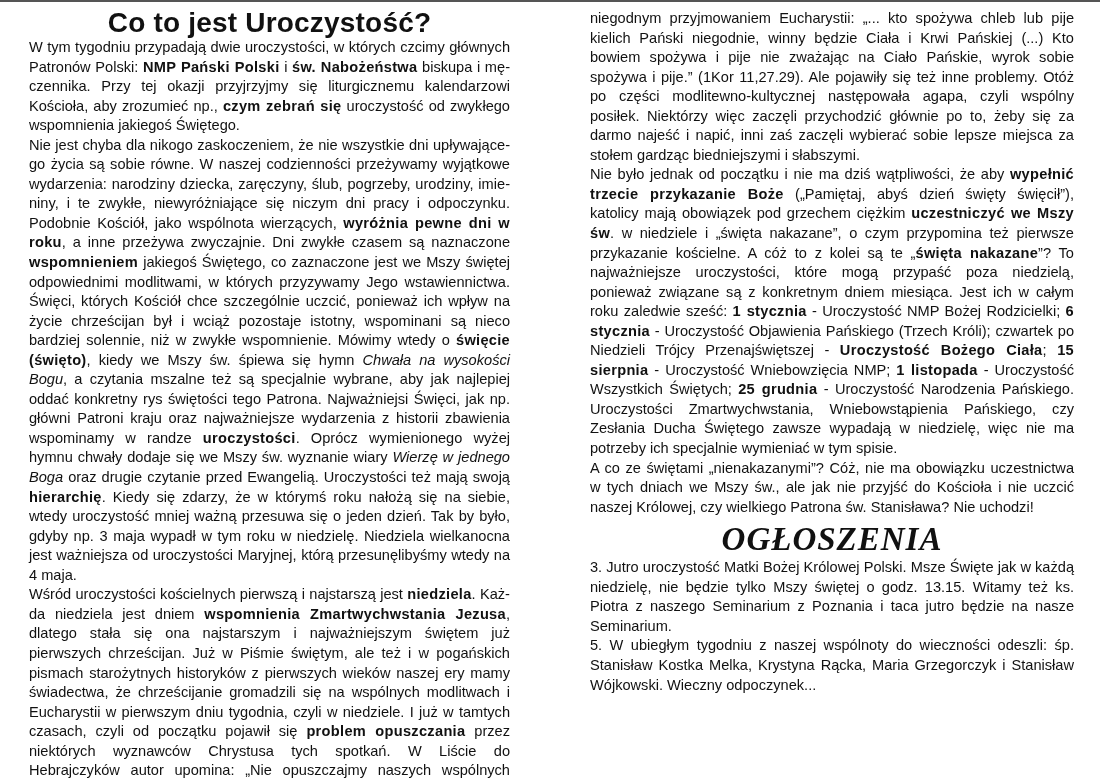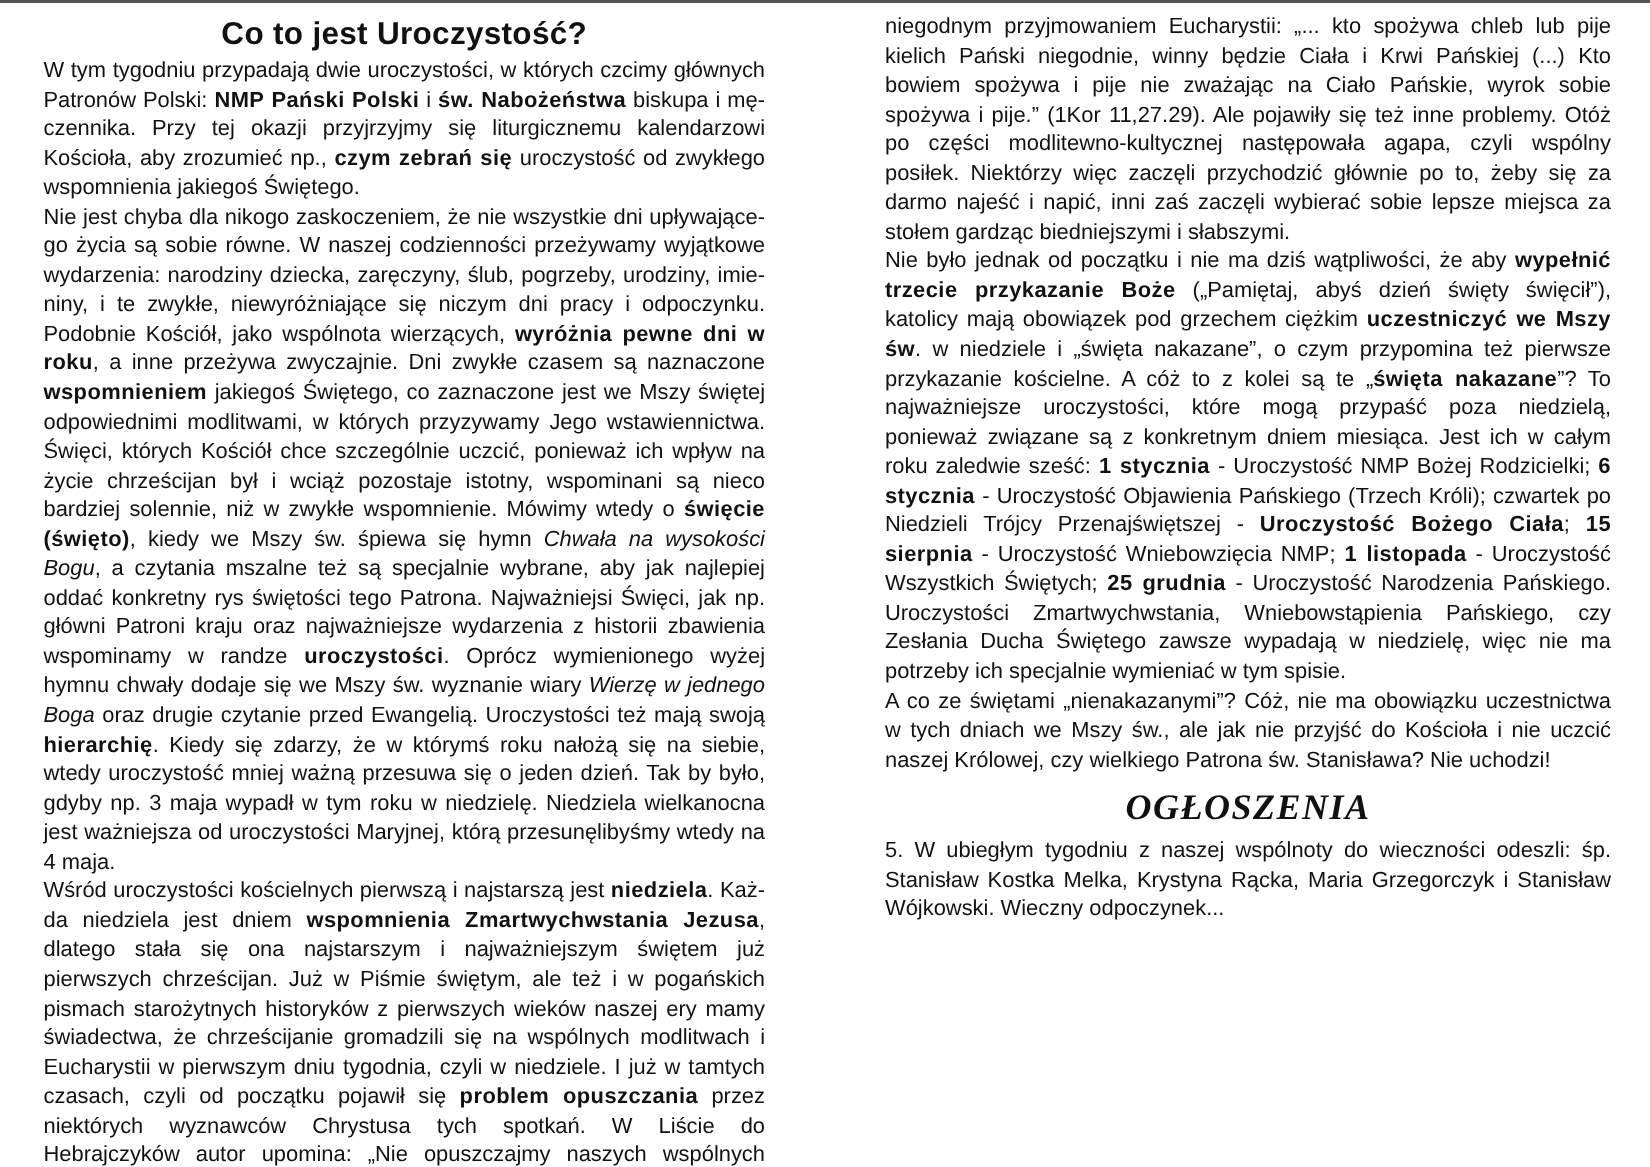--- a/index.html
+++ b/index.html
@@ -11,29 +11,29 @@
   .top-border { position:absolute; left:0; top:0; width:1100px; height:2px; background:#555; }
   .col {
     position:absolute; top:0;
     font-size:14.6px; line-height:19.55px;
     text-align:justify; hyphens:manual;
   }
   .col-left { left:29px; width:481px; top:8px; }
   .col-right { left:590px; width:484px; top:9px; }
   .title {
     font-family:"Liberation Sans", sans-serif; font-weight:bold;
-    font-size:21px; line-height:30px; text-align:center; margin:0 0 0 0;
+    font-size:28px; line-height:30px; text-align:center; margin:0 0 0 0;
     letter-spacing:0.2px;
   }
   p { margin:0; }
   b { font-weight:bold; letter-spacing:0.3px; }
   i { font-style:italic; }
   .ann-title {
     font-family:"Liberation Serif", serif; font-style:italic; font-weight:bold;
-    font-size:24px; line-height:38px; text-align:center; letter-spacing:1px;
+    font-size:33px; line-height:38px; text-align:center; letter-spacing:1px;
     margin:3px 0 0 0;
   }
   .ann-list { margin:0; padding:0; list-style:none; }
   .ann-list li { margin:0; }
   .last-line { text-align-last:justify; }
 </style>
 </head>
 <body>
 
 <div class="top-border"></div>
@@ -48,16 +48,17 @@
 </div>
 
 <div class="col col-right">
   <div>
     <p>niegodnym przyjmowaniem Eucharystii: „... kto spożywa chleb lub pije kielich Pański niegodnie, winny będzie Ciała i Krwi Pańskiej (...) Kto bowiem spożywa i pije nie zważając na Ciało Pańskie, wyrok sobie spożywa i pije.” (1Kor 11,27.29). Ale pojawiły się też inne problemy. Otóż po części modlitewno-kultycznej następowała agapa, czyli wspólny posiłek. Niektórzy więc  zaczęli przychodzić głównie po to, żeby się za darmo najeść i napić, inni zaś zaczęli wybierać sobie lepsze miejsca za stołem gardząc biedniej­szymi i słabszymi.</p>
     <p>Nie było jednak od początku i nie ma dziś wątpliwości, że aby <b>wypełnić trzecie przykazanie Boże</b> („Pamiętaj, abyś dzień święty święcił”), katolicy mają obowiązek pod grzechem ciężkim <b>uczestniczyć we Mszy św</b>. w niedziele i „święta nakazane”, o czym przypomina też pierwsze przyka­zanie kościelne. A cóż to z kolei są te „<b>święta nakazane</b>”? To najważniejsze uroczystości, które mogą przypaść poza niedzielą, ponieważ związane są z konkretnym dniem miesiąca. Jest ich w całym roku zaledwie sześć: <b>1 stycznia</b> - Uroczystość NMP Bożej Rodzicielki; <b>6 stycznia</b> - Uroczystość Objawienia Pańskiego (Trzech Króli); czwartek po Niedzieli Trójcy Przenajświętszej - <b>Uroczystość Bożego Ciała</b>; <b>15 sierpnia</b> - Uroczystość Wniebowzięcia NMP; <b>1 listopada</b> - Uroczystość Wszystkich Świętych; <b>25 grudnia</b> - Uroczystość Narodzenia Pańskiego. Uroczystości Zmartwychwstania, Wniebowstąpienia Pańskiego, czy Zesłania Ducha Świętego zawsze wypadają w niedzielę, więc nie ma potrzeby ich specjal­nie wymieniać w tym spisie.</p>
     <p>A co ze świętami „nienakazanymi”? Cóż, nie ma obowiązku uczestnictwa w tych dniach we Mszy św., ale jak nie przyjść do Kościoła i nie uczcić naszej Królowej, czy wielkiego Patrona św. Stanisława? Nie uchodzi!</p>
   </div>
   <h2 class="ann-title">OGŁOSZENIA</h2>
   <ul class="ann-list">
+    <li>3. Jutro uroczystość Matki Bożej Królowej Polski. Msze Święte jak w każdą niedzielę, nie będzie tylko Mszy świętej o godz. 13.15.  Witamy też ks. Piotra z naszego Seminarium z Poznania i taca jutro będzie na nasze Seminarium.</li>
     <li>5. W ubiegłym tygodniu z naszej wspólnoty do wieczności odeszli: śp. Stanisław Kostka Melka, Krystyna Rącka, Maria Grzegorczyk i Stanisław Wójkowski. Wieczny odpoczynek...</li>
 
   </ul>
 </div>
 
 </body></html>

